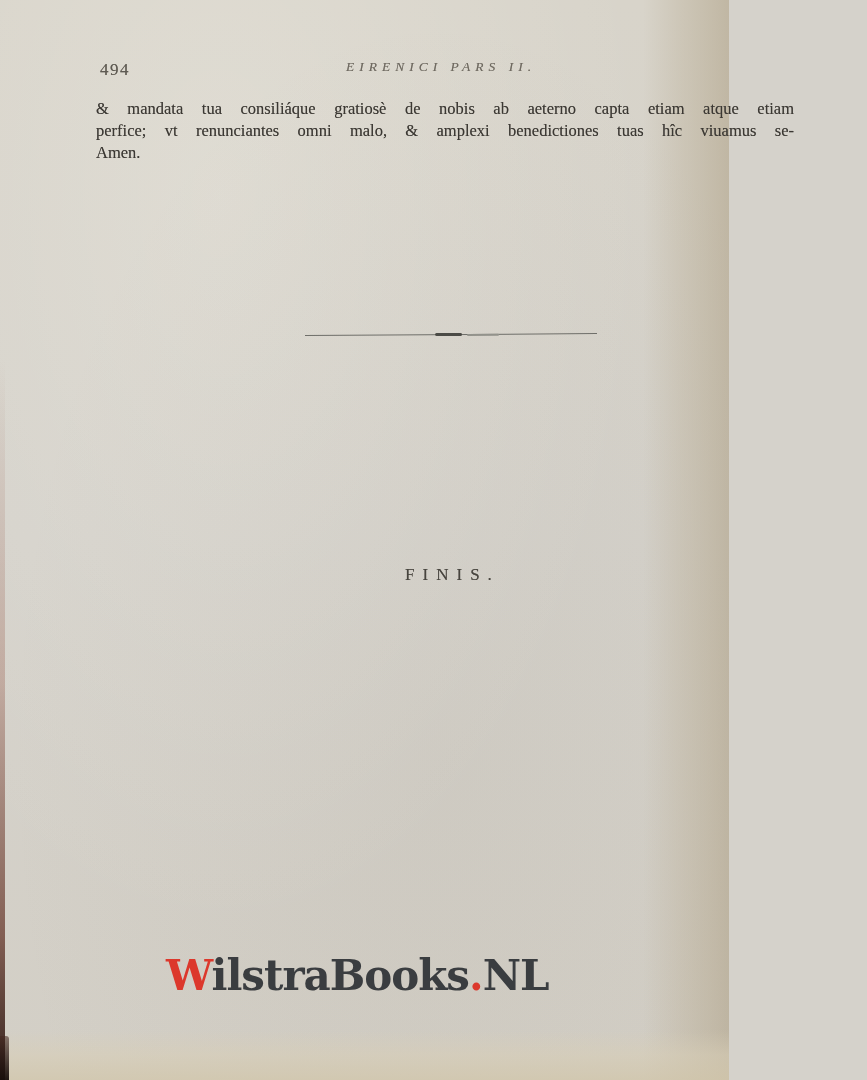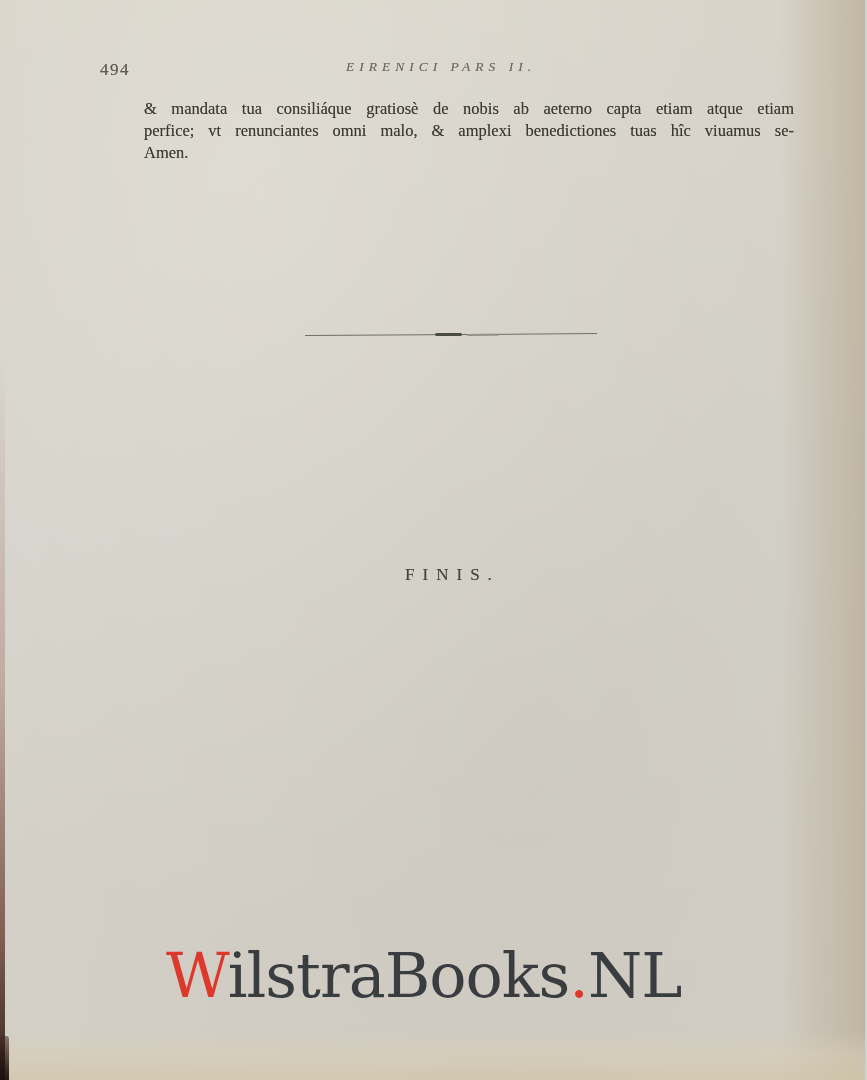--- a/index.html
+++ b/index.html
@@ -2,21 +2,21 @@
 <html><head>
 <meta charset="utf-8">
 <style>
   html,body{margin:0;padding:0;}
   body{
     width:867px;height:1080px;overflow:hidden;
     background:#d5d2cb;
     font-family:"Liberation Serif", serif;
   }
   .photo{
-    position:relative;width:865px;height:1080px;
+    position:relative;width:729px;height:1080px;
     background:
       radial-gradient(ellipse at 30% 18%, rgba(255,253,245,0.20), rgba(255,253,245,0) 60%),
       radial-gradient(ellipse at 60% 70%, rgba(120,110,95,0.07), rgba(120,110,95,0) 70%),
       linear-gradient(180deg,#d8d4ca 0%, #d5d2cb 50%, #d3cfc6 100%);
   }
   
   .right-edge{
     position:absolute;top:0;right:0;width:86px;height:100%;
     background:linear-gradient(to right,
       rgba(190,179,157,0) 0%, rgba(190,179,157,0.38) 40%,
@@ -50,38 +50,38 @@
     font-size:13.5px;letter-spacing:5px;color:#6f6a61;
     text-shadow:0 0 0.6px rgba(111,106,97,0.55);
     font-style:italic;
   }
   
   .body-text{
     position:absolute;left:96px;top:98px;width:698px;
     font-size:16.5px;line-height:22.1px;color:#3b3833;
     text-shadow:0 0 0.4px rgba(59,56,51,0.5);
   }
-  .line{display:block;height:22.1px;margin-left:48px;}
+  .line{display:block;height:22.1px;}
   .line.just{text-align:justify;text-align-last:justify;text-justify:inter-word;}
   
   .divider{position:absolute;left:305px;top:331px;width:292px;height:6px;transform:rotate(-0.35deg);}
   .divider .hair{position:absolute;left:0;top:3px;width:100%;height:1px;background:#6e6e69;}
   .divider .swell{position:absolute;left:130px;top:2px;width:27px;height:3px;background:#4b4b46;border-radius:2px;}
   .divider .swell2{position:absolute;left:162px;top:2.5px;width:32px;height:2px;background:#93938c;border-radius:1px;}
   
   .finis{
     position:absolute;left:19px;top:565px;width:867px;text-align:center;
     font-size:17px;letter-spacing:8px;color:#47443e;
     text-shadow:0 0 0.5px rgba(71,68,62,0.55);
   }
   
   .watermark{
     position:absolute;left:166px;top:944px;
     font-family:"DejaVu Serif", serif;
-    font-size:62px;line-height:64px;font-weight:400;letter-spacing:-1px;
+    font-size:42px;line-height:64px;font-weight:700;letter-spacing:-1px;
     color:#3a3d40;white-space:nowrap;
   }
   .wm-red{color:#dc382c;}
 </style>
 </head>
 <body>
 
 <div class="photo">
 
   <div class="right-edge"></div>

